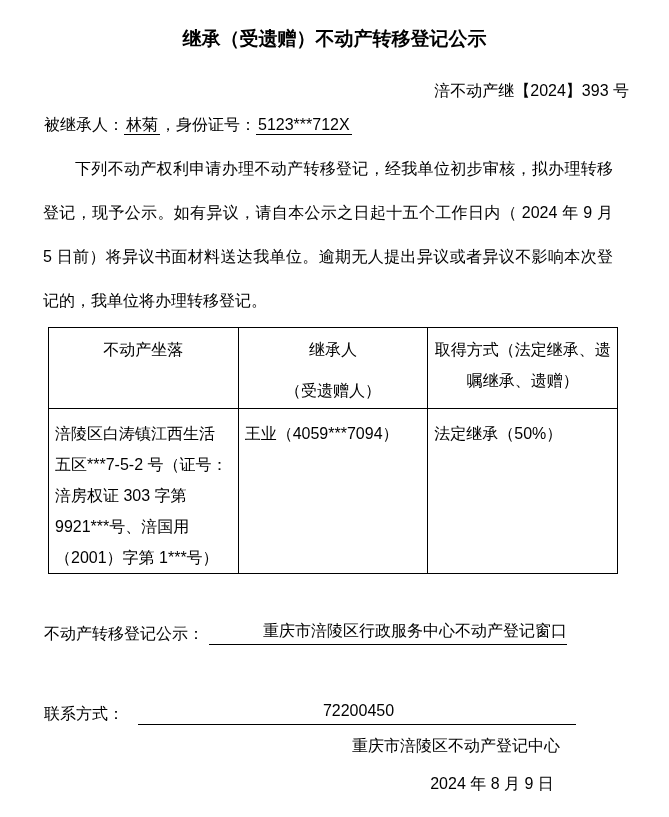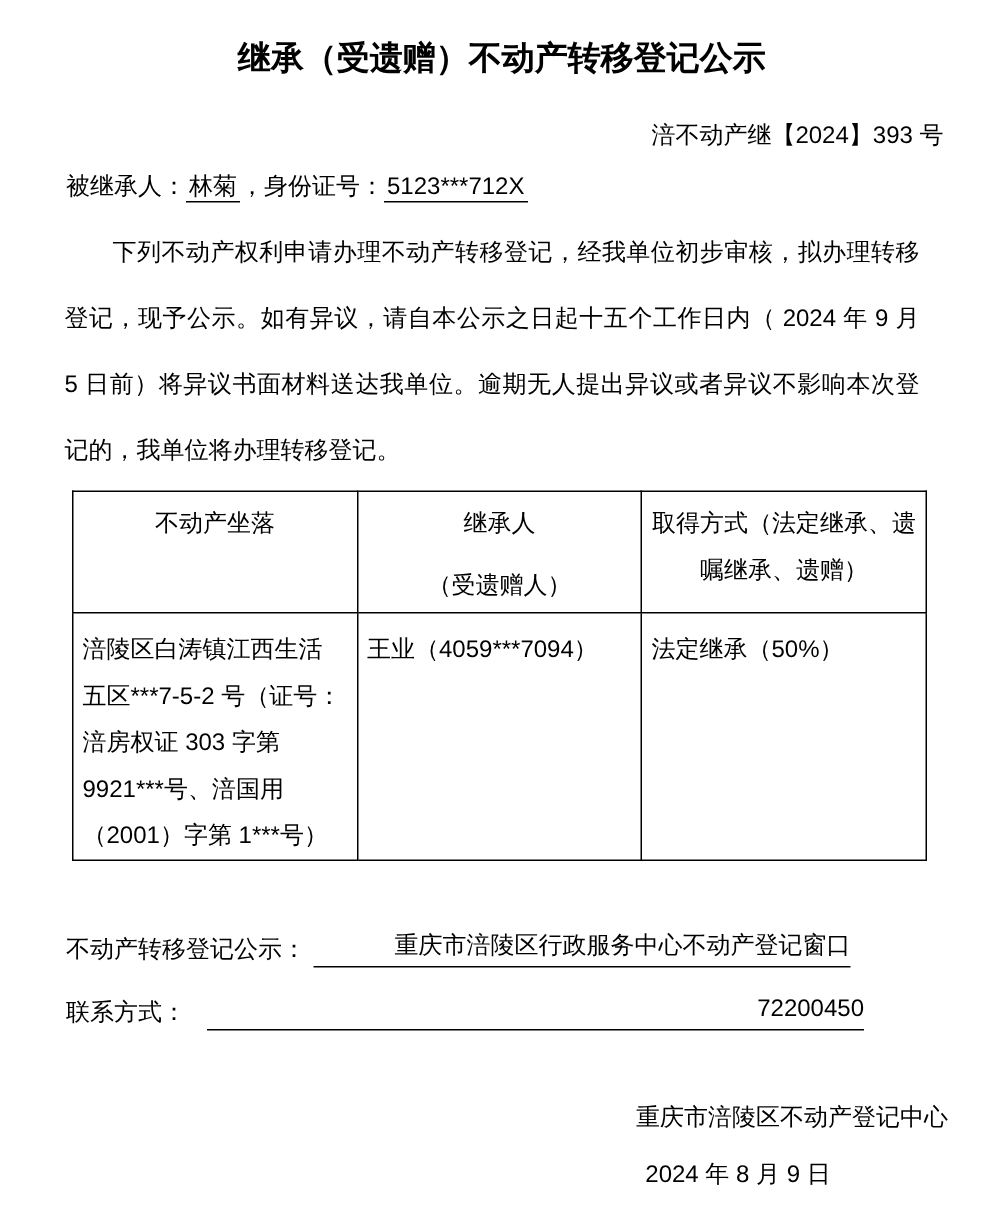--- a/index.html
+++ b/index.html
@@ -10,21 +10,21 @@
     background: #ffffff;
     color: #000000;
     font-family: "Liberation Sans", sans-serif;
     font-size: 16px;
     overflow: hidden;
   }
   .doc-title {
     position: absolute;
     top: 25px; left: 0; right: 0;
     text-align: center;
-    font-size: 22px;
+    font-size: 19px;
     font-weight: bold;
     line-height: 28px;
   }
   .doc-number {
     position: absolute;
     top: 80px; right: 40px;
     font-size: 16px;
     line-height: 22px;
   }
   .decedent-line {
@@ -83,29 +83,30 @@
     position: absolute;
     top: 662px; left: 44px;
     line-height: 22px;
     white-space: nowrap;
   }
   .contact-value {
     display: inline-block;
     width: 435px;
     margin-left: 14px;
     border-bottom: 1.5px solid #000;
-    text-align: right;
+    text-align: center;
     padding: 0 0 2px 3px;
     vertical-align: bottom;
+    margin-top: 38px;
   }
   .signature-authority {
     position: absolute;
     top: 734px; left: 352px;
     width: 280px;
-    text-align: right;
+    text-align: left;
     line-height: 24px;
   }
   .signature-date {
     position: absolute;
     top: 772px; left: 352px;
     width: 280px;
     text-align: center;
     line-height: 24px;
   }
 </style>

